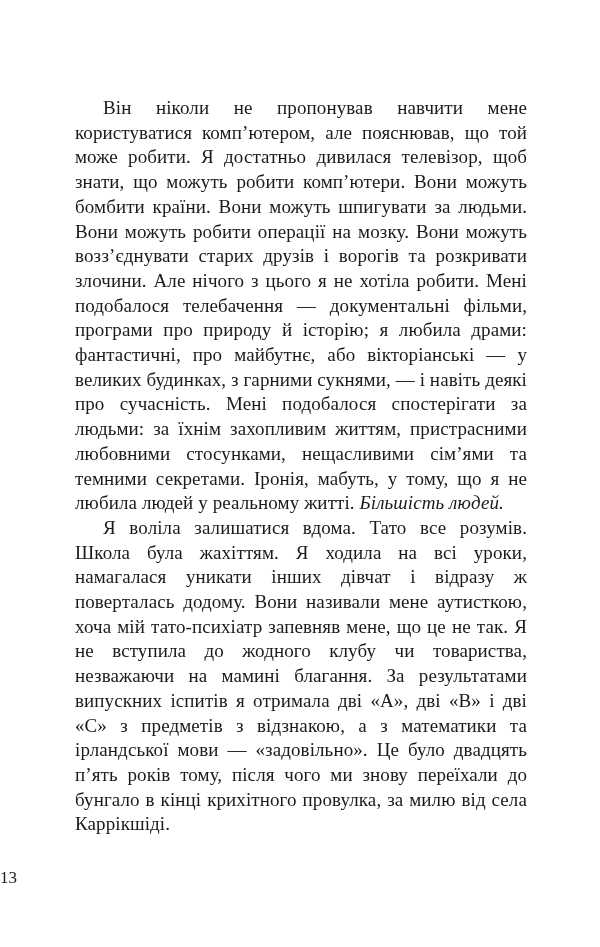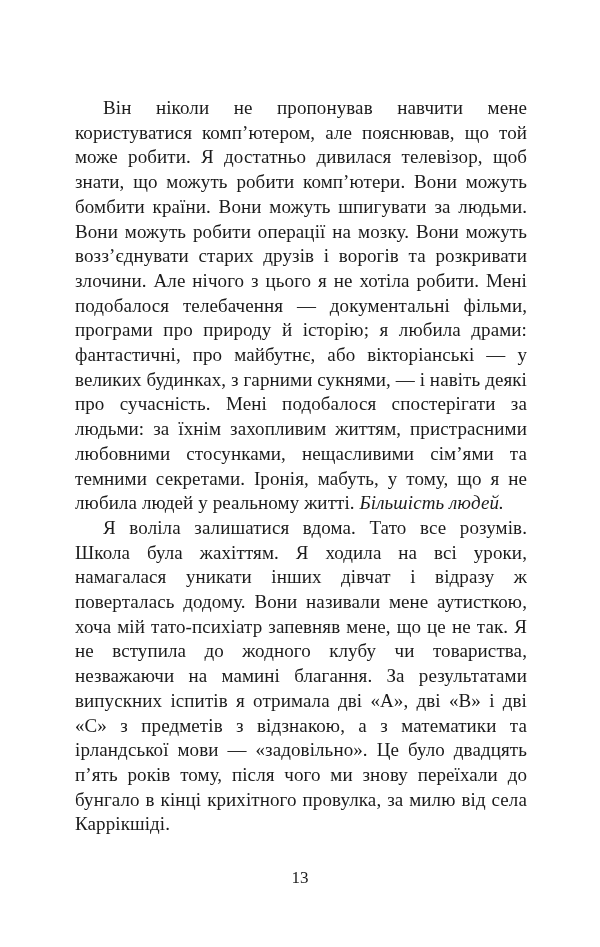--- a/index.html
+++ b/index.html
@@ -34,21 +34,21 @@
     text-indent: 28px;
   }
   .text-block em {
     font-style: italic;
   }
   .page-number {
     position: absolute;
     top: 868px;
     left: 0;
     width: 100%;
-    text-align: center;
+    text-align: left;
     font-size: 17px;
     color: #1b1b1b;
   }
 </style>
 </head>
 <body>
 
 <div class="book-page">
   <div class="text-block">
     <p class="para"><span>Він ніколи не пропонував навчити мене користуватися комп’ютером, але пояснював, що той може робити. Я достатньо дивилася телевізор, щоб знати, що можуть робити комп’ютери. Вони можуть бомбити країни. Вони можуть шпигувати за людьми. Вони можуть робити операції на мозку. Вони можуть возз’єднувати старих друзів і ворогів та розкривати злочини. Але нічого з цього я не хотіла робити. Мені подобалося телебачення — документальні фільми, програми про природу й історію; я любила драми: фантастичні, про майбутнє, або вікторіанські — у великих будинках, з гарними сукнями, — і навіть деякі про сучасність. Мені подобалося спостерігати за людьми: за їхнім захопливим життям, пристрасними любовними стосунками, нещасливими сім’ями та темними секретами. Іронія, мабуть, у тому, що я не любила людей у реальному житті. </span><em>Більшість людей.</em></p>

